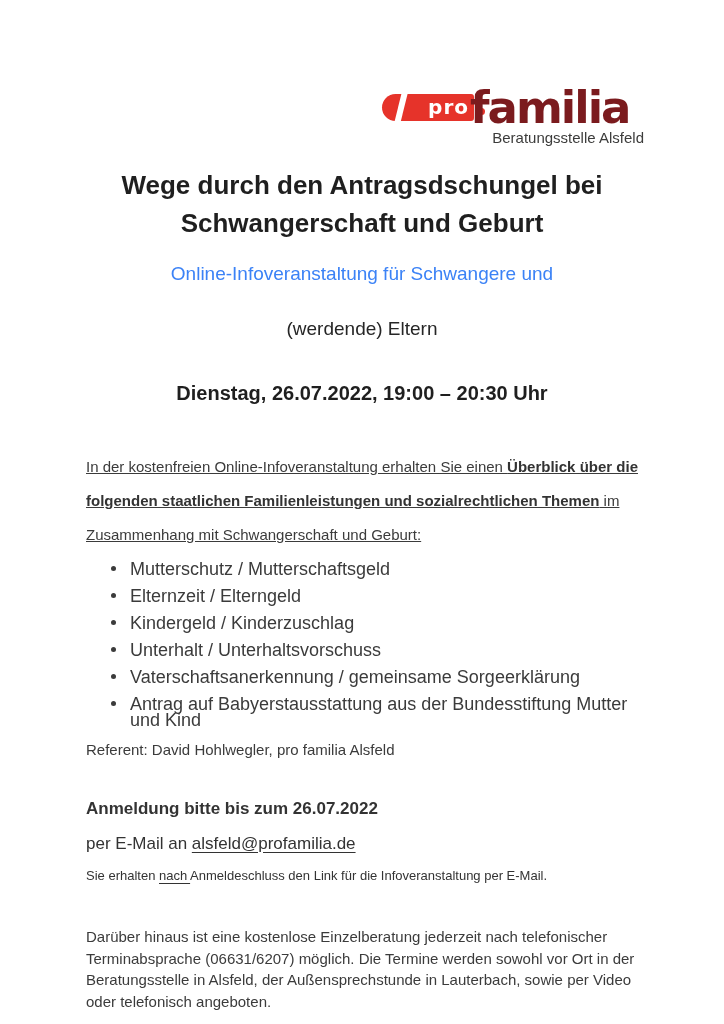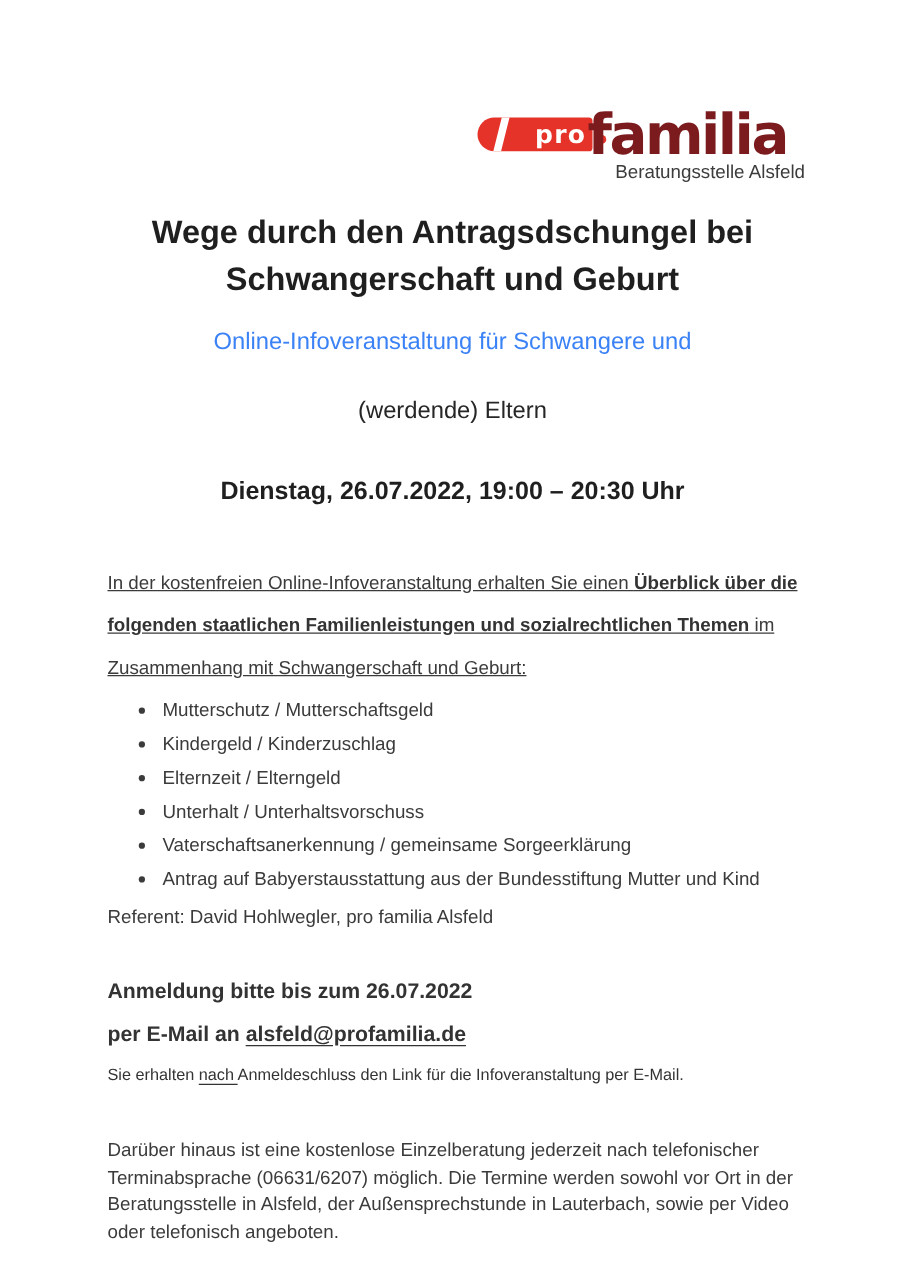--- a/index.html
+++ b/index.html
@@ -125,21 +125,21 @@
     text-decoration: underline;
   }
   .intro b { color: #333333; }
   .topic-list {
     margin-top: 9px;
     list-style: none;
   }
   .topic-list li {
     position: relative;
     padding-left: 44px;
-    font-size: 15px;
+    font-size: 18px;
     line-height: 16px;
     margin-bottom: 11px;
     color: #3b3b3b;
   }
   .topic-list li::before {
     content: "";
     position: absolute;
     left: 25px;
     top: 5px;
     width: 5px;
@@ -156,21 +156,21 @@
   
   .registration { margin-top: 41px; }
   .reg-line1 {
     font-size: 17px;
     font-weight: 700;
     color: #333333;
   }
   .reg-line2 {
     margin-top: 15px;
     font-size: 17px;
-    font-weight: 700;
+    font-weight: 400;
     color: #333333;
   }
   .reg-email {
     color: #333333;
     text-decoration: underline;
     text-underline-offset: 3px;
   }
   .reg-note {
     margin-top: 14px;
     font-size: 13px;
@@ -218,22 +218,22 @@
   <div class="doc-subtitle-2">(werdende) Eltern</div>
 
   <div class="doc-datetime">Dienstag, 26.07.2022, 19:00 – 20:30 Uhr</div>
 
   <div class="content">
 
     <p class="intro"><span>In der kostenfreien Online-Infoveranstaltung erhalten Sie einen </span><b>Überblick über die folgenden staatlichen Familienleistungen und sozialrechtlichen Themen</b><span> im Zusammenhang mit Schwangerschaft und Geburt:</span></p>
 
     <ul class="topic-list">
       <li>Mutterschutz / Mutterschaftsgeld</li>
+      <li>Elternzeit / Elterngeld</li>
       <li>Kindergeld / Kinderzuschlag</li>
-      <li>Elternzeit / Elterngeld</li>
       <li>Unterhalt / Unterhaltsvorschuss</li>
       <li>Vaterschaftsanerkennung / gemeinsame Sorgeerklärung</li>
       <li>Antrag auf Babyerstausstattung aus der Bundesstiftung Mutter und Kind</li>
     </ul>
 
     <p class="referent">Referent: David Hohlwegler, pro familia Alsfeld</p>
 
     <div class="registration">
       <div class="reg-line1">Anmeldung bitte bis zum 26.07.2022</div>
       <div class="reg-line2"><span>per E-Mail an </span><a class="reg-email">alsfeld@profamilia.de</a></div>

